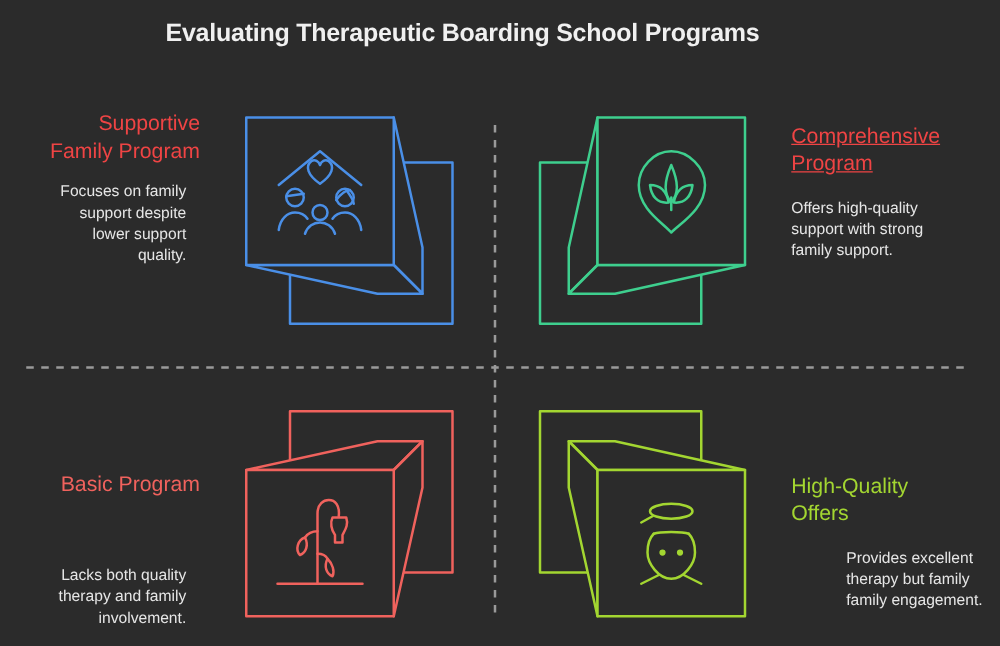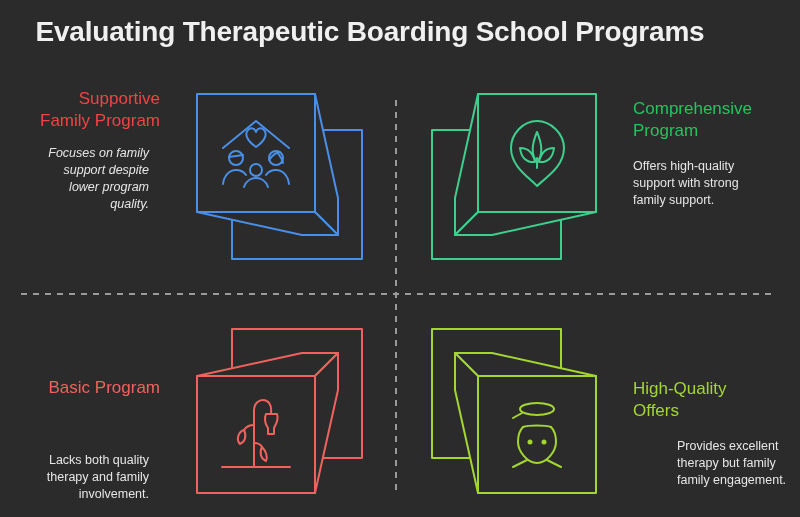--- a/index.html
+++ b/index.html
@@ -1,17 +1,17 @@
 <!DOCTYPE html>
 <html><head>
 <meta charset="utf-8">
 <style>
   html, body { margin:0; padding:0; }
   body { width:800px; height:517px; background:#2b2b2b; position:relative; overflow:hidden; font-family:"Liberation Sans", sans-serif; }
-  .title { position:absolute; left:0; width:740px; top:16px; text-align:center; color:#f0f0f0; font-weight:bold; font-size:28px; letter-spacing:-0.2px; }
+  .title { position:absolute; left:0; width:740px; top:16px; text-align:center; color:#f0f0f0; font-weight:bold; font-size:20px; letter-spacing:-0.2px; }
   .label { position:absolute; font-size:17px; line-height:22px; }
   .desc { position:absolute; color:#e6e6e6; font-size:12.5px; line-height:17px; }
   .right { text-align:right; }
   svg.canvas { position:absolute; left:0; top:0; }
 </style>
 </head>
 <body>
 
 <div class="title">Evaluating Therapeutic Boarding School Programs</div>
 
@@ -84,28 +84,28 @@
     <circle cx="544" cy="442" r="1.5" fill="#a3d631"></circle>
     <path d="M527,460 L513,467"></path>
     <path d="M547,460 L561,467"></path>
   </g>
 </svg>
 
 <div class="label right" style="left:20px; width:140px; top:88px; color:#ef4444;">
   <div>Supportive</div>
   <div>Family Program</div>
 </div>
-<div class="desc right" style="left:10px; width:139px; top:145px;font-style:italic;">
+<div class="desc right" style="left:10px; width:139px; top:145px;">
   <div>Focuses on family</div>
   <div>support despite</div>
-  <div>lower program</div>
+  <div>lower support</div>
   <div>quality.</div>
 </div>
 
-<div class="label" style="left:633px; width:160px; top:98px; color:#22c55e;">
+<div class="label" style="left:633px; width:160px; top:98px; color:#ef4444;text-decoration:underline;">
   <div>Comprehensive</div>
   <div>Program</div>
 </div>
 <div class="desc" style="left:633px; width:160px; top:158px;">
   <div>Offers high-quality</div>
   <div>support with strong</div>
   <div>family support.</div>
 </div>
 
 <div class="label right" style="left:10px; width:150px; top:377px; color:#f0625d;">

